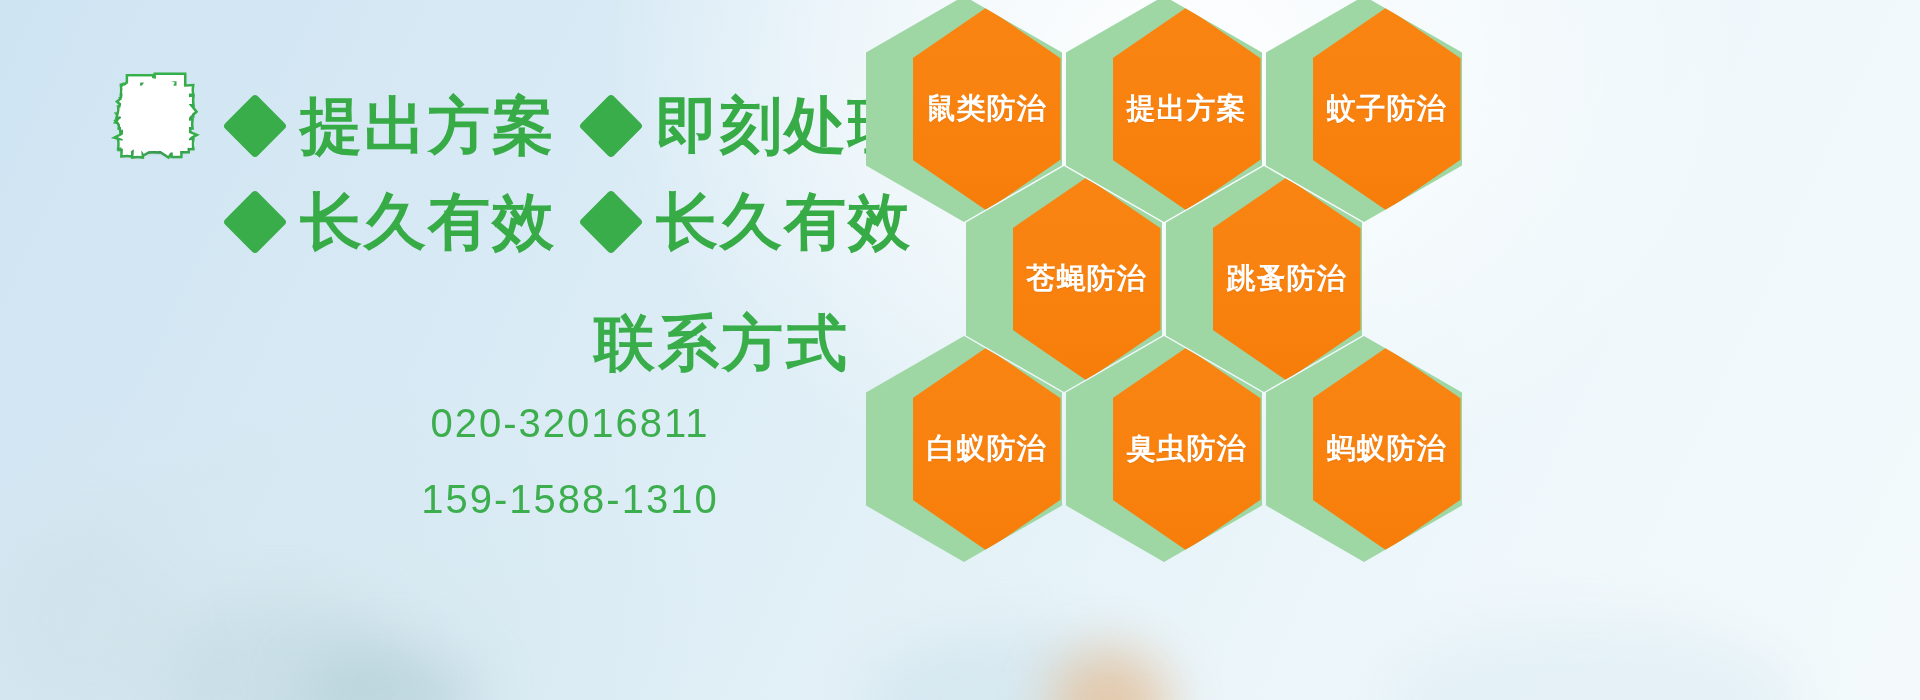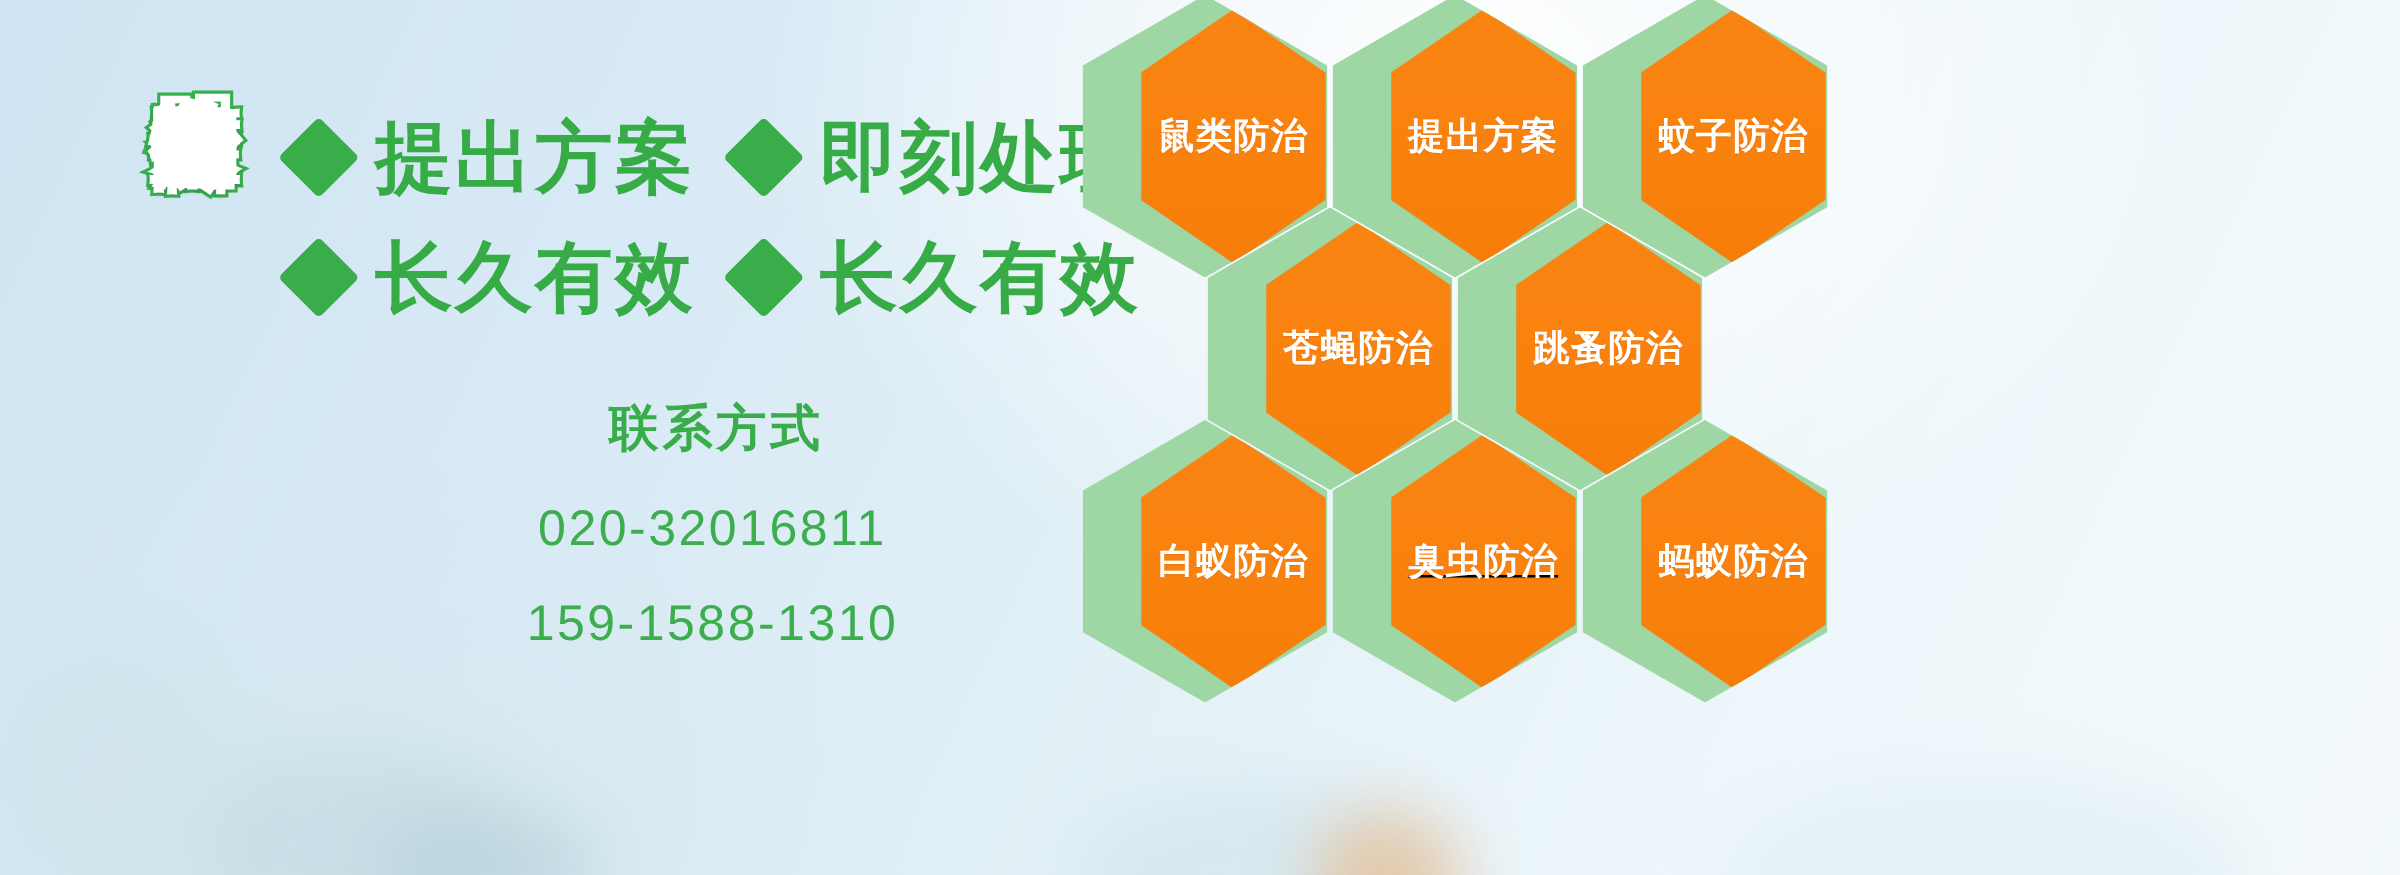--- a/index.html
+++ b/index.html
@@ -47,22 +47,22 @@
   .dia{
     display:inline-block;width:46px;height:46px;background:#3aad4b;
     transform:rotate(45deg);border-radius:4px;flex:none;
   }
   .slogan-text{margin:0 14px 0 22px;letter-spacing:2px;}
   .slogan-gap{width:18px;flex:none;}
 
   
   #contact{position:absolute;left:290px;top:312px;width:560px;text-align:center;}
   #contact-title{
-    color:#3aad4b;font-size:40px;font-weight:700;letter-spacing:3px;
-    line-height:62px;margin-left:6px;
+    color:#3aad4b;font-size:61px;font-weight:700;letter-spacing:3px;
+    line-height:62px;margin-left:6px;text-align:right;
   }
   .phone{
     color:#3cae4d;font-size:40px;font-weight:400;letter-spacing:2px;
     line-height:78px;margin-top:10px;
   }
   .phone.second{margin-top:-2px;}
 
   
   #honeycomb{position:absolute;left:852px;top:-10px;width:620px;height:570px;}
   .hex{
@@ -85,21 +85,21 @@
   }
   
   .h0{left:14px;top:6px;}
   .h1{left:214px;top:6px;}
   .h2{left:414px;top:6px;}
   
   .h3{left:114px;top:176px;}
   .h4{left:314px;top:176px;}
   
   .h5{left:14px;top:346px;}
-  .h6{left:214px;top:346px;text-decoration:underline;}
+  .h6{left:214px;top:346px;}
   .h7{left:414px;top:346px;}
 </style>
 </head>
 <body>
 
 <div id="stage">
 
   <div class="blob b1"></div>
   <div class="blob b2"></div>
   <div class="blob b3"></div>

